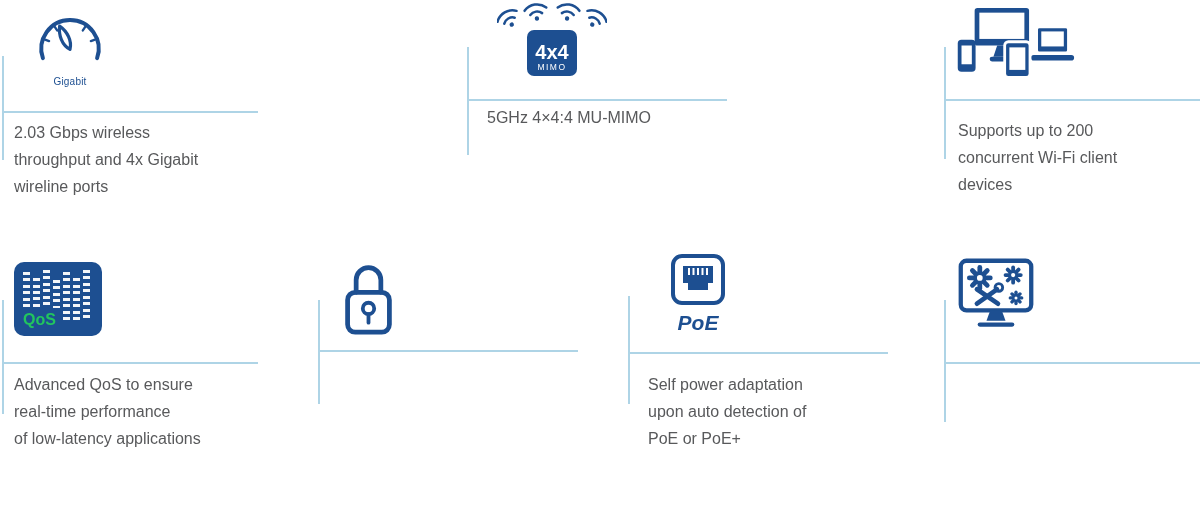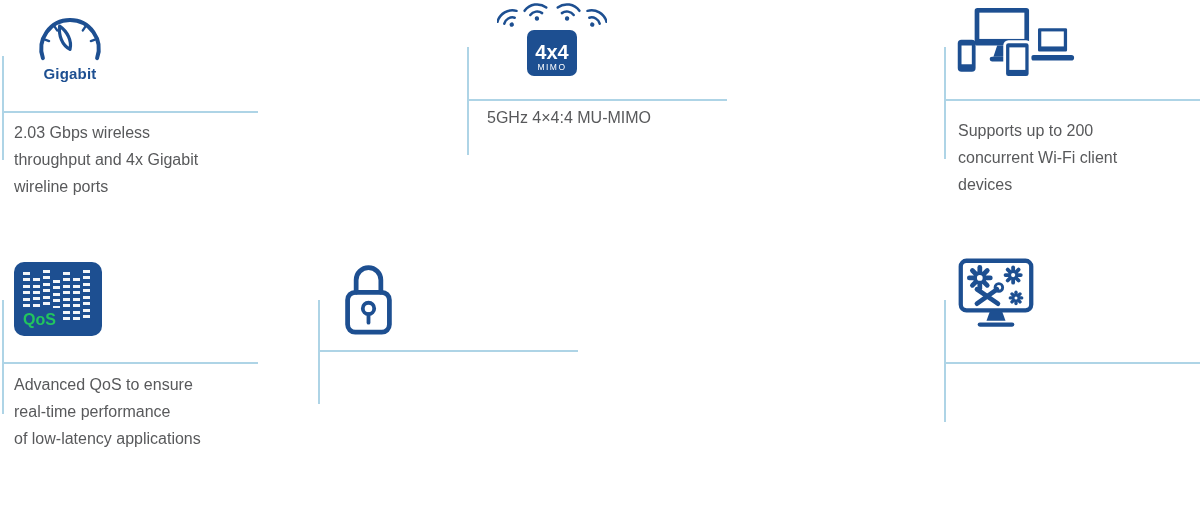--- a/index.html
+++ b/index.html
@@ -11,21 +11,21 @@
   html,body{margin:0;padding:0;background:#fff}
   .page{
     position:relative;width:1200px;height:516px;background:#fff;overflow:hidden;
     font-family:"Liberation Sans",sans-serif;
   }
   .feat{position:absolute}
   .vline{position:absolute;left:0;width:1.5px;background:var(--line-color)}
   .hline{position:absolute;left:0;height:1.5px;width:100%;background:var(--line-color)}
   .icon-wrap{position:absolute;color:var(--icon-color)}
   .feat-text{position:absolute;margin:0;font-size:16px;line-height:27px;color:var(--text-color);white-space:pre-line}
-  .icon-label{font-weight:bold;font-size:15px;margin-top:2px;color:var(--icon-color);letter-spacing:.2px}
+  .icon-label{font-weight:normal;font-size:10px;margin-top:13px;color:var(--icon-color);letter-spacing:.2px}
   .poe-label{font-weight:bold;font-style:italic;font-size:21px;margin-top:3px;color:var(--icon-color)}
 
   
   .b0{left:2px;top:0;width:256px;height:210px}
   .b0 .vline{top:56px;height:104px}
   .b0 .hline{top:111px}
   .b0 .icon-wrap{left:26px;top:12px;width:84px;text-align:center}
   .b0 .feat-text{left:12px;top:119px}
 
   .b1{left:467px;top:0;width:260px;height:170px}
@@ -181,20 +181,41 @@
     <div class="icon-wrap">
       <svg viewBox="0 0 60 88" width="57" height="84">
         <path d="M17 38 V25 a13 13 0 0 1 26 0 V38" fill="none" stroke="currentColor" stroke-width="5" stroke-linecap="round"></path>
         <rect x="8" y="38" width="44" height="42" rx="8" fill="none" stroke="currentColor" stroke-width="5"></rect>
         <circle cx="30" cy="55" r="6" fill="none" stroke="currentColor" stroke-width="4"></circle>
         <path d="M30 61 v9" stroke="currentColor" stroke-width="4" stroke-linecap="round"></path>
       </svg>
     </div>
   </section>
 
+  <section class="feat b5">
+    <div class="vline"></div>
+    <div class="hline"></div>
+    <div class="icon-wrap">
+      <svg viewBox="0 0 60 56" width="60" height="56">
+        <rect x="5" y="4" width="50" height="47" rx="9" fill="none" stroke="currentColor" stroke-width="4"></rect>
+        <path d="M15 14 H45 V31 H40 V38 H20 V31 H15 Z" fill="currentColor"></path>
+        <g stroke="#fff" stroke-width="2">
+          <line x1="21" y1="16" x2="21" y2="23"></line>
+          <line x1="25.5" y1="16" x2="25.5" y2="23"></line>
+          <line x1="30" y1="16" x2="30" y2="23"></line>
+          <line x1="34.5" y1="16" x2="34.5" y2="23"></line>
+          <line x1="39" y1="16" x2="39" y2="23"></line>
+        </g>
+      </svg>
+      <div class="poe-label">PoE</div>
+    </div>
+    <p class="feat-text">Self power adaptation
+upon auto detection of
+PoE or PoE+</p>
+  </section>
 
   <section class="feat b6">
     <div class="vline"></div>
     <div class="hline"></div>
     <div class="icon-wrap">
       <svg viewBox="0 0 84 84" width="80" height="80">
         <rect x="5" y="5" width="74" height="52" rx="6" fill="none" stroke="currentColor" stroke-width="4.5"></rect>
         <g stroke="currentColor" stroke-width="5" stroke-linecap="round">
           <line x1="14" y1="23" x2="36" y2="23"></line>
           <line x1="25" y1="12" x2="25" y2="34"></line>

